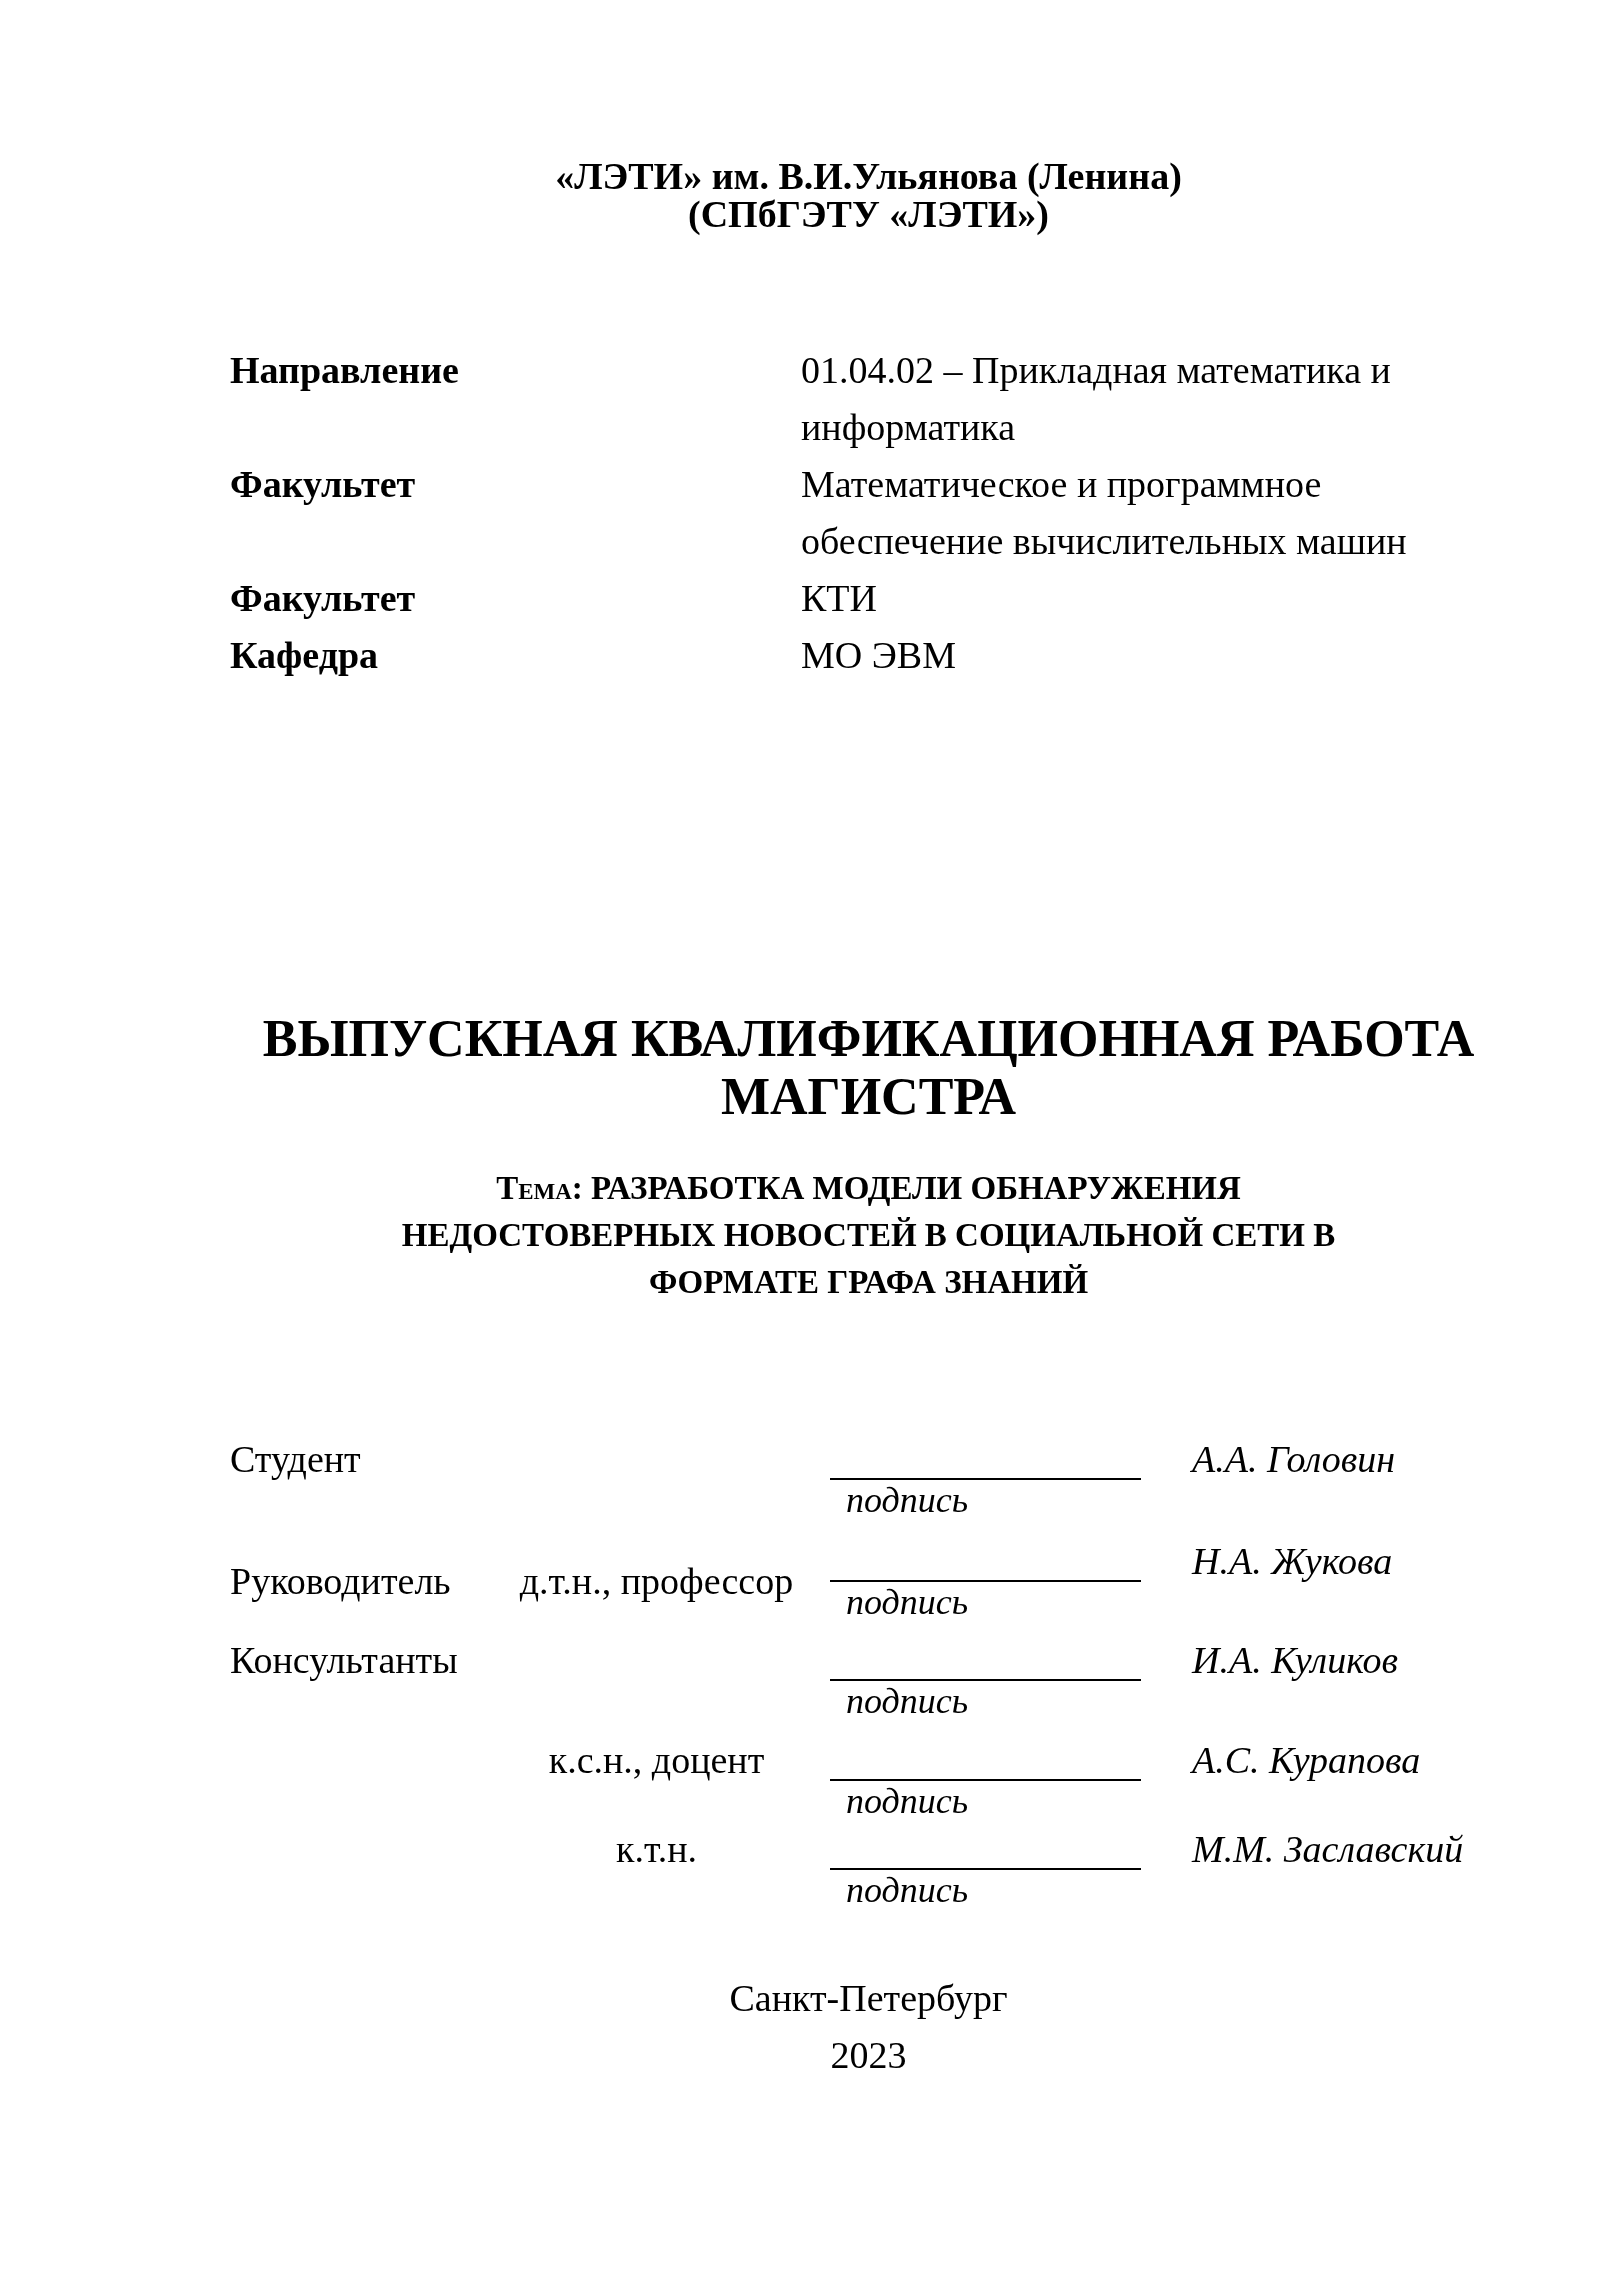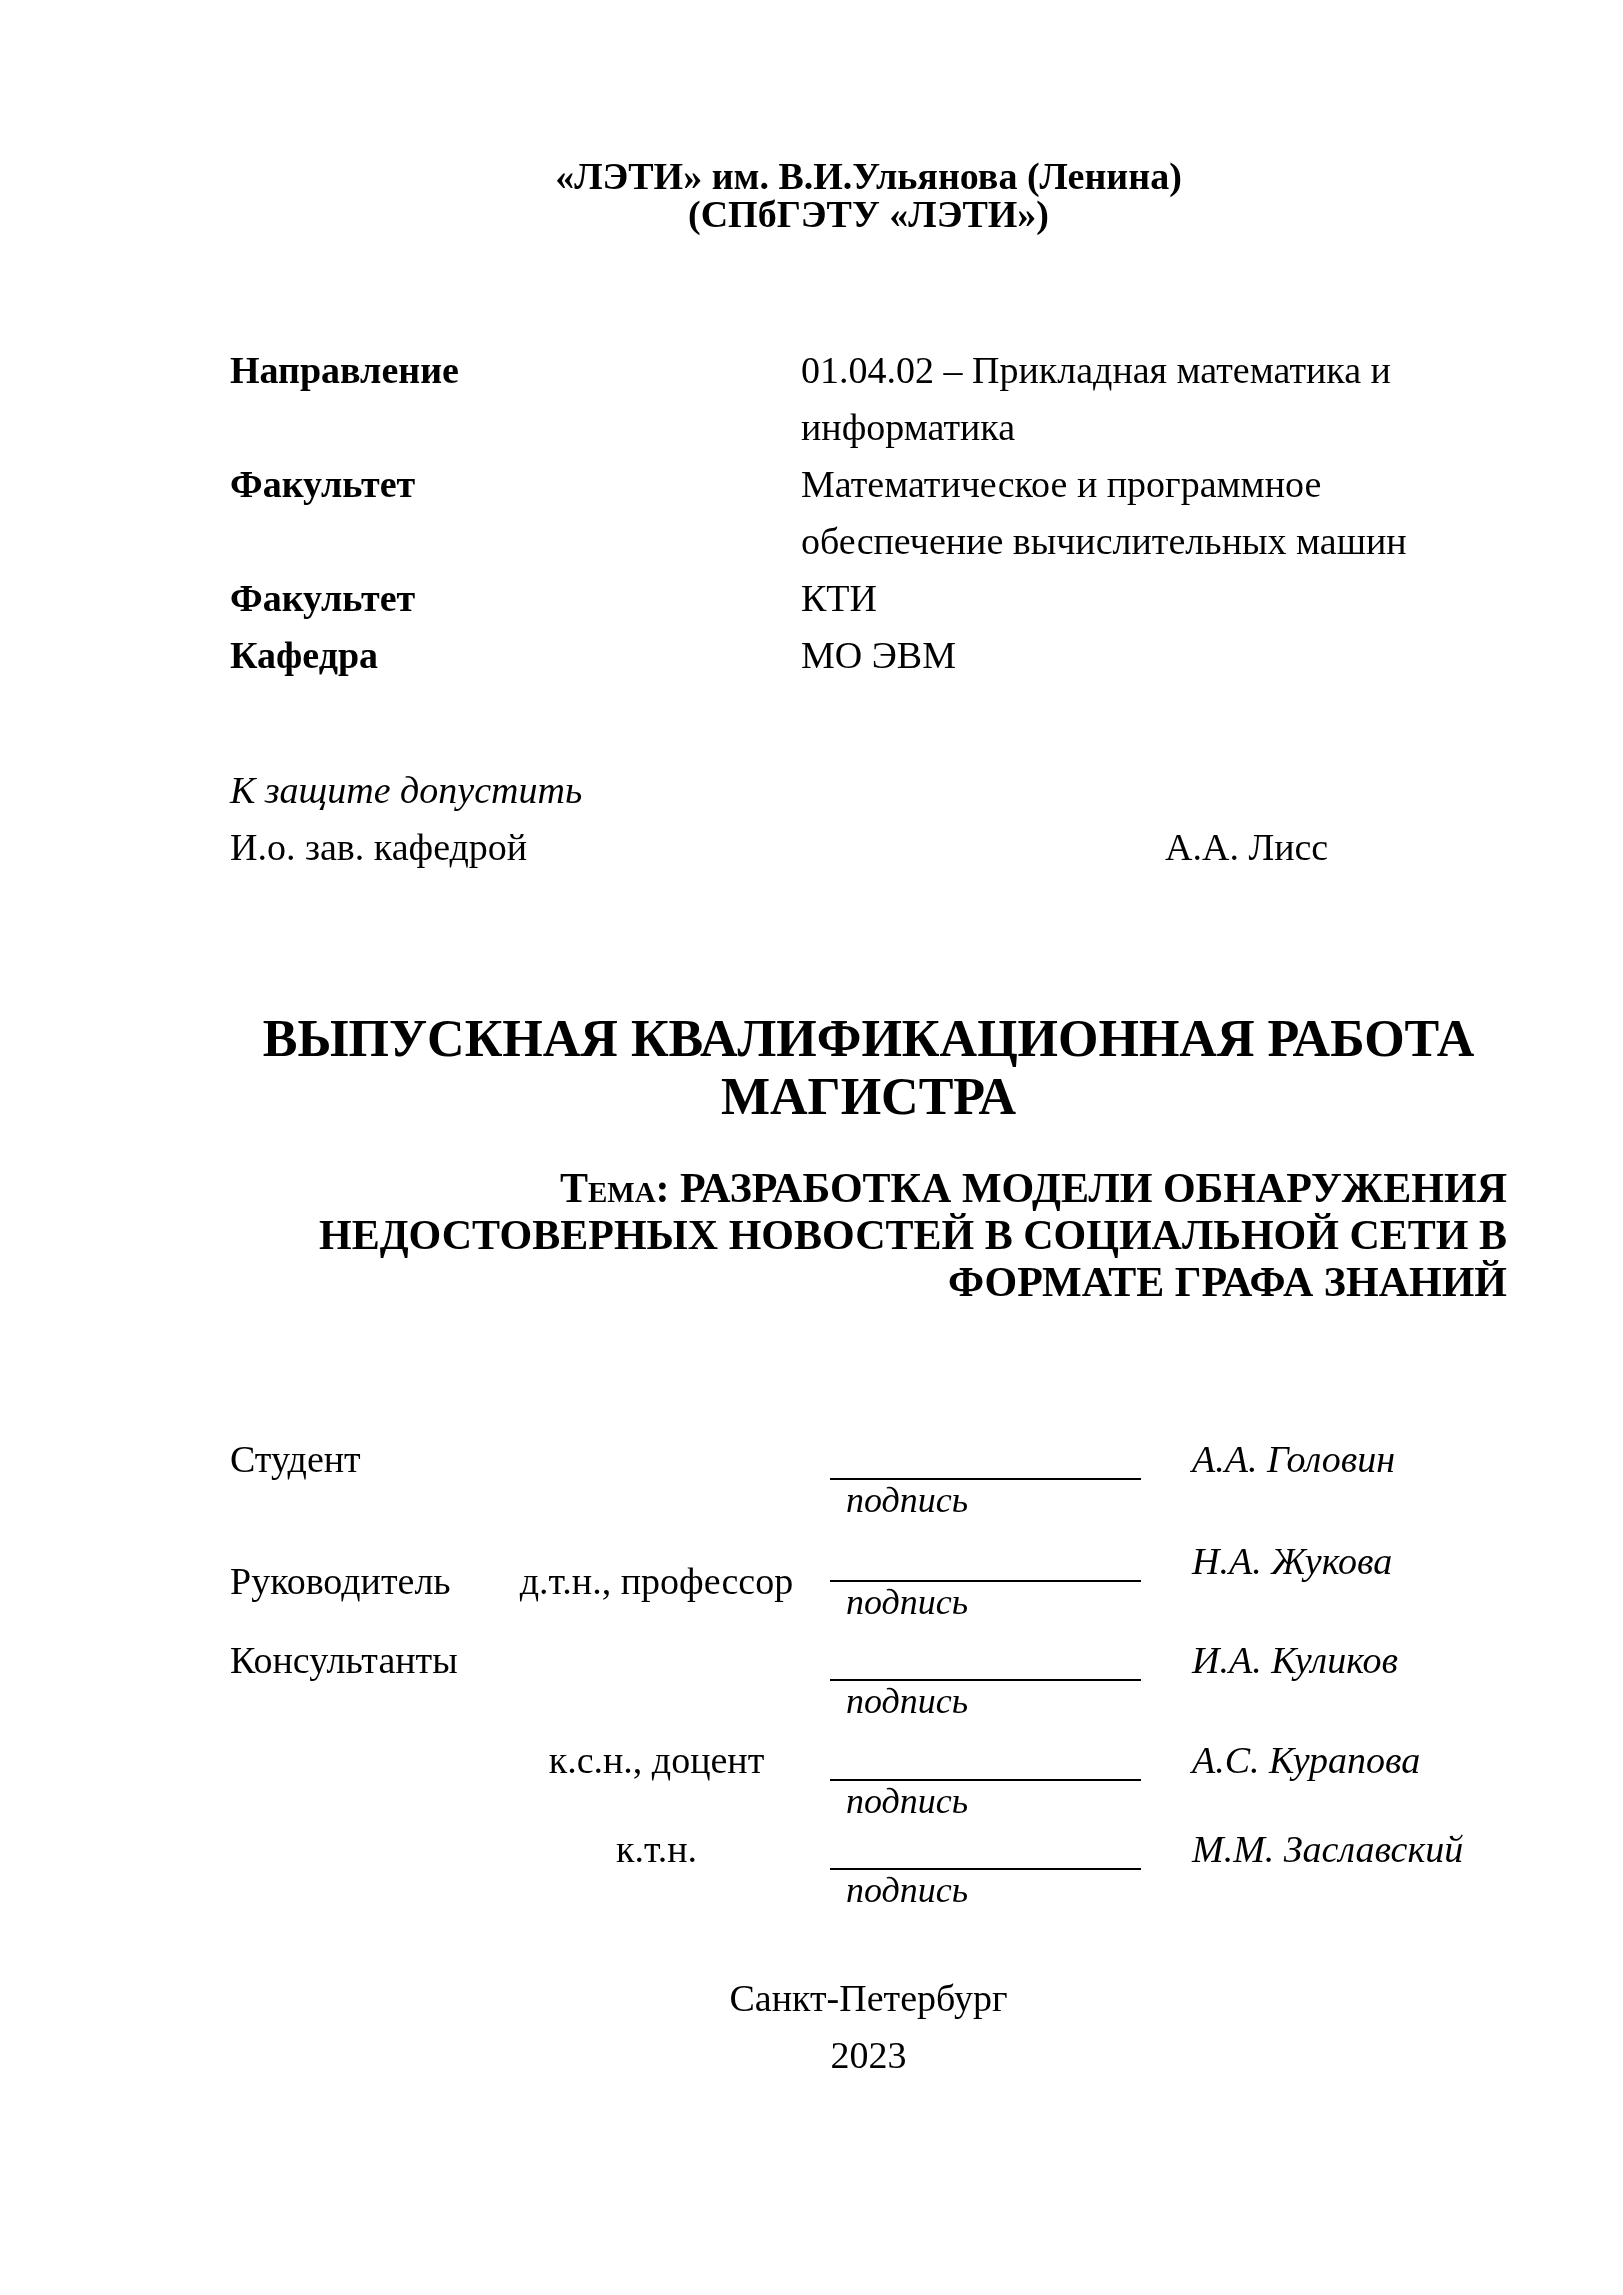--- a/index.html
+++ b/index.html
@@ -53,23 +53,23 @@
     top: 1010px;
     margin: 0;
     text-align: center;
     font-weight: bold;
     font-size: 52px;
     line-height: 58px;
   }
   
   .topic {
     top: 1165px;
-    text-align: right;
+    text-align: center;
     font-weight: bold;
-    font-size: 42px;
+    font-size: 33px;
     line-height: 47px;
   }
   .sc { font-variant: small-caps; }
   
   .sigs {
     top: 1429px;
     font-size: 38px;
     line-height: 38px;
   }
   .sig-row { position: relative; }
@@ -118,27 +118,20 @@
 информатика</div>
     <div class="info-label">Факультет</div>
     <div class="info-value">Математическое и программное
 обеспечение вычислительных машин</div>
     <div class="info-label">Факультет</div>
     <div class="info-value">КТИ</div>
     <div class="info-label">Кафедра</div>
     <div class="info-value">МО ЭВМ</div>
   </section>
 
-  <section class="block approval">
-    <div class="permit-line">К защите допустить</div>
-    <div class="approver-row">
-      <span>И.о. зав. кафедрой</span>
-      <span class="approver-name">А.А. Лисс</span>
-    </div>
-  </section>
 
   <h1 class="block main-title">
     <div>ВЫПУСКНАЯ КВАЛИФИКАЦИОННАЯ РАБОТА</div>
     <div>МАГИСТРА</div>
   </h1>
 
   <section class="block topic">
     <div><span class="sc">Тема:</span> <span>РАЗРАБОТКА МОДЕЛИ ОБНАРУЖЕНИЯ</span></div>
     <div>НЕДОСТОВЕРНЫХ НОВОСТЕЙ В СОЦИАЛЬНОЙ СЕТИ В</div>
     <div>ФОРМАТЕ ГРАФА ЗНАНИЙ</div>

